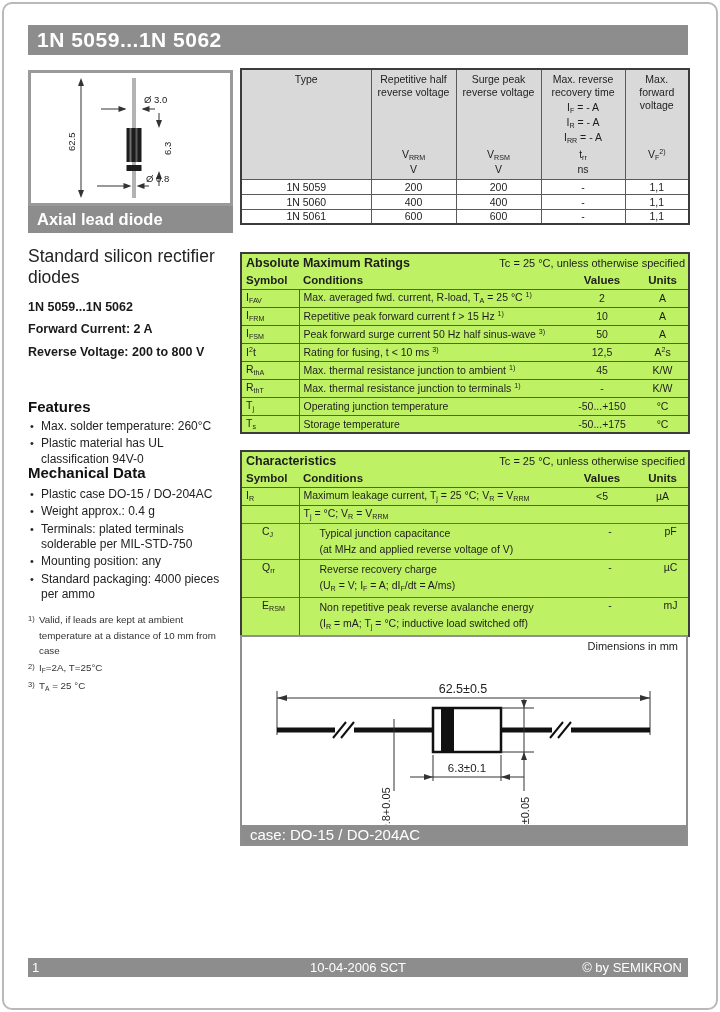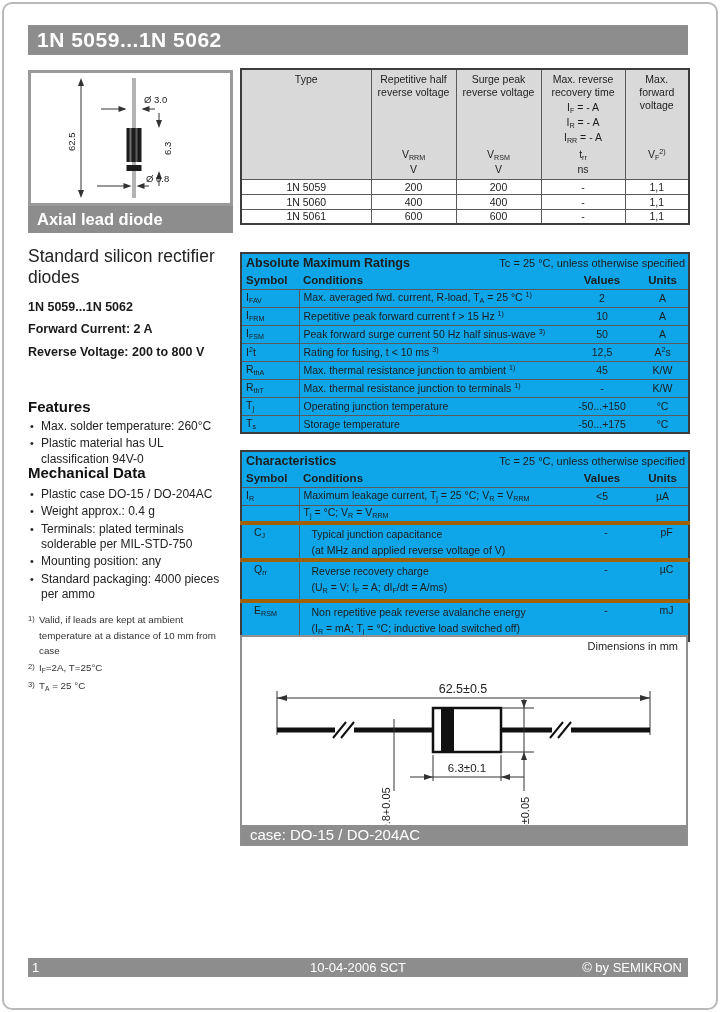--- a/index.html
+++ b/index.html
@@ -29,29 +29,29 @@
   .sect { position:absolute; left:28px; width:206px; font-size:15px; font-weight:bold; color:#111; }
   .blist { position:absolute; left:28px; width:206px; list-style:none; }
   .blist li { font-size:12px; line-height:1.28; padding-left:13px; position:relative; margin-bottom:2px; color:#222; }
   .blist li::before { content:"•"; position:absolute; left:2px; top:0; font-size:11px; }
   .footnotes { position:absolute; left:28px; top:612px; width:208px; font-size:9.8px; line-height:1.6; color:#333; }
   .fn { display:flex; margin-bottom:1px; }
   .fn .mk { flex:0 0 11px; font-size:7.5px; padding-top:1px; }
   .fn .tx { flex:1; }
 
   
-  table.spec { position:absolute; left:240px; width:448px; border-collapse:collapse; table-layout:fixed; background:#0ea5e9; border:2px solid #3c3c3c; }
+  table.spec { position:absolute; left:240px; width:448px; border-collapse:collapse; table-layout:fixed; background:#bef264; border:2px solid #3c3c3c; }
   .title-row td { height:19px; padding:0 3px 0 4px; }
   .trow-flex { display:flex; justify-content:space-between; align-items:center; }
   .sec-title { font-weight:bold; font-size:12.5px; }
   .sec-spec { font-size:11px; }
   .head-row th { font-weight:bold; font-size:11.5px; text-align:left; height:17px; padding:0 4px;margin-left:21px; }
   .head-row .cc { text-align:center; padding:0; }
   tr.dr td { border-top:1px solid #5a5a5a; font-size:10.5px; height:18px; padding:0 4px;margin-top:47px; }
-  tr.dr2 td { border-top:4px solid #a16207; font-size:10.5px; height:36px; vertical-align:top; padding:1px 4px 0 12px; }
+  tr.dr2 td { border-top:1px solid #a16207; font-size:10.5px; height:36px; vertical-align:top; padding:1px 4px 0 20px; }
   tr.dr2 td div { line-height:16px; }
   td.sym { border-right:1px solid #5a5a5a; font-size:11px; }
   td.val, td.unit { text-align:center; }
 
   
   #type-table { top:68px; border:2px solid #3c3c3c; }
   #type-table th, #type-table td { border:1px solid #5a5a5a; }
   #type-table thead th { background:#d9d9d9; height:110px; vertical-align:top; font-weight:normal; font-size:10.5px; padding:3px 1px 2px 1px; }
   .hcell { display:flex; flex-direction:column; justify-content:space-between; align-items:center; height:100%; text-align:center; line-height:1.25; }
   .hcell .blk { width:100%; }

